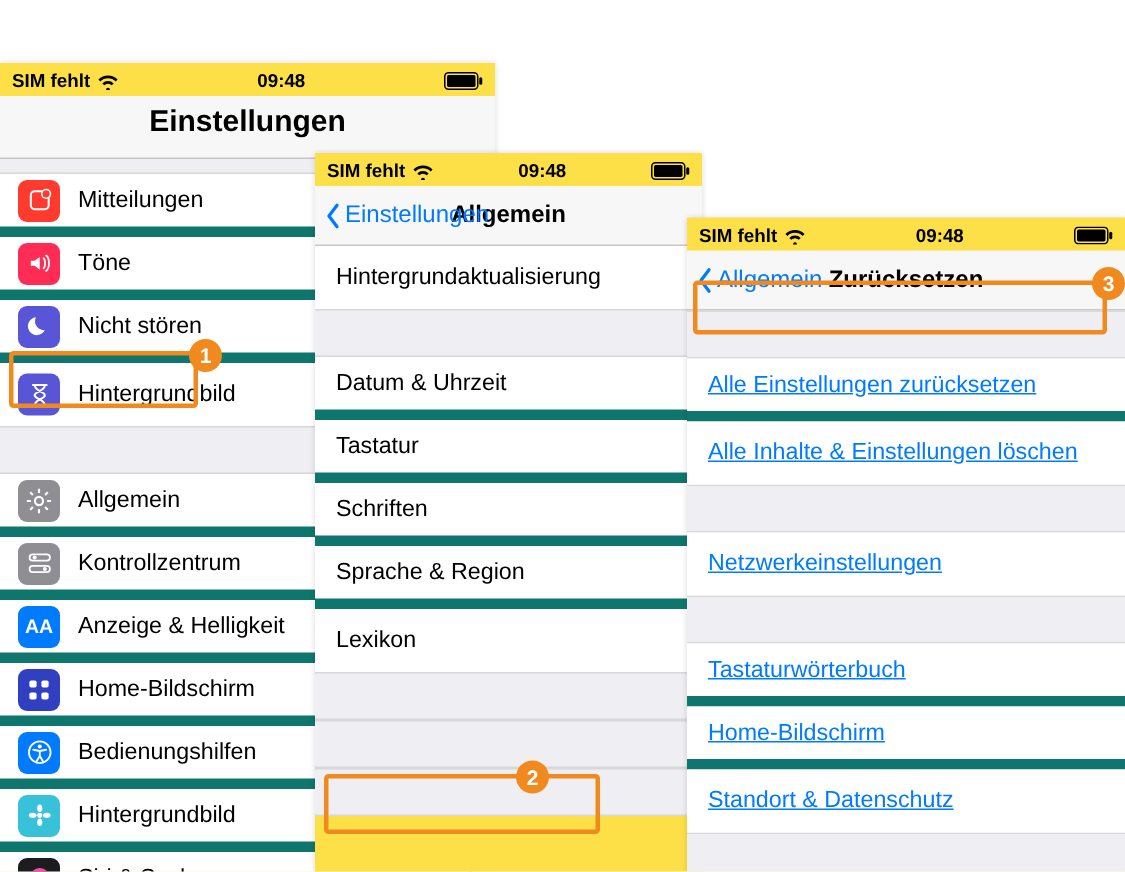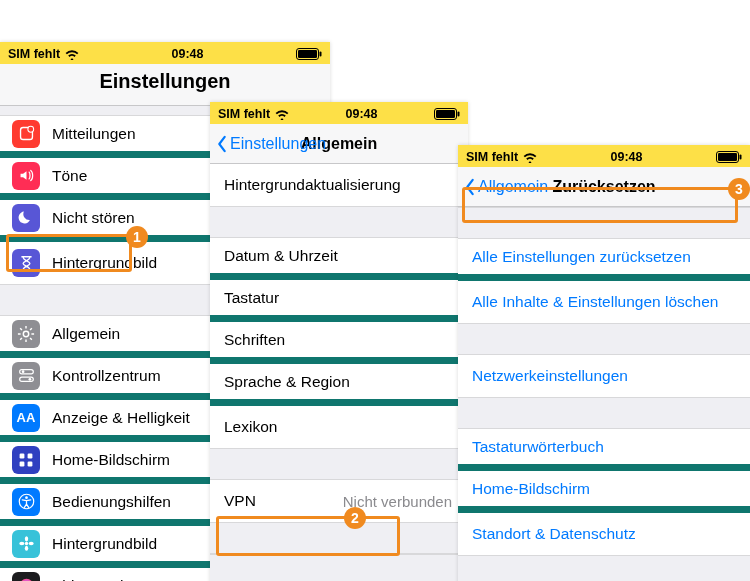--- a/index.html
+++ b/index.html
@@ -81,21 +81,21 @@
     display: inline-flex;
     align-items: center;
     justify-content: center;
     flex-shrink: 0;
   }
   .row .chevron {
     margin-left: auto;
     color: #c7c7cc;
   }
   .row .val { margin-left:auto; color:#8a8a8e; font-size:15px; padding-right:4px;}
-  .row.blue-text { color: #007aff; }
+  .row.blue-text { color: #007aff; text-decoration: underline; }
 
   .highlight {
     position: absolute;
     border: 3px solid #f08a1f;
     border-radius: 3px;
     pointer-events: none;
   }
   .badge {
     position: absolute;
     width: 22px;
@@ -358,26 +358,20 @@
         <div class="row ">
     <span>Sprache &amp; Region</span>
 
   </div>
         <div class="row ">
     <span>Lexikon</span>
 
   </div>
       </div>
     <div class="group-sep"></div>
-    <div id="p2g3">
-        <div class="row">
-    <span>VPN</span>
-    <span class="val">Nicht verbunden</span>
-  </div>
-      </div>
     <div class="group-sep"></div>
     <div class="group-sep"></div>
 
   </div>
 </div>
 
 <div class="panel panel3">
   <div class="status-bar">
     <div class="status-left">
       <span>SIM fehlt</span>

